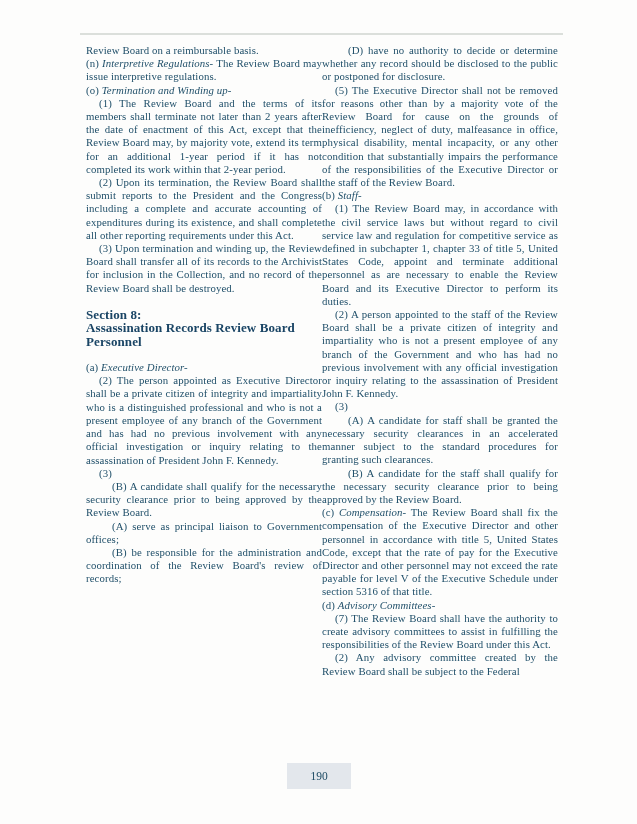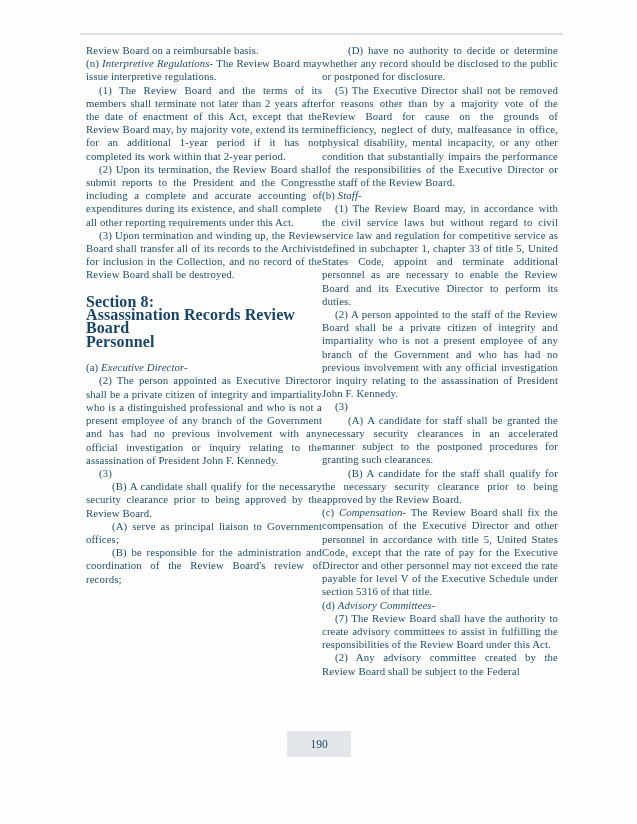--- a/index.html
+++ b/index.html
@@ -44,68 +44,69 @@
   }
   p.flush   { text-indent: 0; }
   p.indent1 { text-indent: 13px; }
   p.indent2 { text-indent: 26px; }
   p.heading {
     font-weight: bold;
     white-space: pre-line;
     text-align: left;
     margin: 13px 0 13px 0;
     color: #1a4565;
-    font-size: 16px;
+    font-size: 13px;
     line-height: 13.4px;
   }
   .it { font-style: italic; font-family: Liberation Serif, serif; }
   .folio {
     position: absolute;
     left: 287px;
-    top: 731px;
+    top: 763px;
     width: 64px;
     height: 26px;
     background: #e3e7ec;
     color: #1c4a63;
     font-size: 11.5px;
     display: flex;
     align-items: center;
     justify-content: center;
   }
 </style>
 </head>
 <body>
 
 <div class="page">
   <div class="top-rule"></div>
   <div class="columns">
     <div class="col">
         <p class="para flush"><span>Review Board on a reimbursable basis.</span></p>
         <p class="para flush"><span>(n) </span><span class="it">Interpretive Regulations-</span><span> The Review Board may issue interpretive regulations.</span></p>
+        <p class="para flush"><span>(o) </span><span class="it">Termination and Winding up-</span></p>
         <p class="para indent1"><span>(1) The Review Board and the terms of its members shall terminate not later than 2 years after the date of enactment of this Act, except that the Review Board may, by majority vote, extend its term for an additional 1-year period if it has not completed its work within that 2-year period.</span></p>
         <p class="para indent1"><span>(2) Upon its termination, the Review Board shall submit reports to the President and the Congress including a complete and accurate accounting of expenditures during its existence, and shall complete all other reporting requirements under this Act.</span></p>
         <p class="para indent1"><span>(3) Upon termination and winding up, the Review Board shall transfer all of its records to the Archivist for inclusion in the Collection, and no record of the Review Board shall be destroyed.</span></p>
         <p class="para heading"><span>Section 8:
 Assassination Records Review Board
 Personnel</span></p>
         <p class="para flush"><span>(a) </span><span class="it">Executive Director-</span></p>
         <p class="para indent1"><span>(2) The person appointed as Executive Director shall be a private citizen of integrity and impartiality who is a distinguished professional and who is not a present employee of any branch of the Government and has had no previous involvement with any official investigation or inquiry relating to the assassination of President John F. Kennedy.</span></p>
         <p class="para indent1"><span>(3)</span></p>
         <p class="para indent2"><span>(B) A candidate shall qualify for the necessary security clearance prior to being approved by the Review Board.</span></p>
         <p class="para indent2"><span>(A) serve as principal liaison to Government offices;</span></p>
         <p class="para indent2"><span>(B) be responsible for the administration and coordination of the Review Board's review of records;</span></p>
       </div>
     <div class="col">
         <p class="para indent2"><span>(D) have no authority to decide or determine whether any record should be disclosed to the public or postponed for disclosure.</span></p>
         <p class="para indent1"><span>(5) The Executive Director shall not be removed for reasons other than by a majority vote of the Review Board for cause on the grounds of inefficiency, neglect of duty, malfeasance in office, physical disability, mental incapacity, or any other condition that substantially impairs the performance of the responsibilities of the Executive Director or the staff of the Review Board.</span></p>
         <p class="para flush"><span>(b) </span><span class="it">Staff-</span></p>
         <p class="para indent1"><span>(1) The Review Board may, in accordance with the civil service laws but without regard to civil service law and regulation for competitive service as defined in subchapter 1, chapter 33 of title 5, United States Code, appoint and terminate additional personnel as are necessary to enable the Review Board and its Executive Director to perform its duties.</span></p>
         <p class="para indent1"><span>(2) A person appointed to the staff of the Review Board shall be a private citizen of integrity and impartiality who is not a present employee of any branch of the Government and who has had no previous involvement with any official investigation or inquiry relating to the assassination of President John F. Kennedy.</span></p>
         <p class="para indent1"><span>(3)</span></p>
-        <p class="para indent2"><span>(A) A candidate for staff shall be granted the necessary security clearances in an accelerated manner subject to the postponed procedures for granting such clearances.</span></p>
+        <p class="para indent2"><span>(A) A candidate for staff shall be granted the necessary security clearances in an accelerated manner subject to the standard procedures for granting such clearances.</span></p>
         <p class="para indent2"><span>(B) A candidate for the staff shall qualify for the necessary security clearance prior to being approved by the Review Board.</span></p>
         <p class="para flush"><span>(c) </span><span class="it">Compensation-</span><span> The Review Board shall fix the compensation of the Executive Director and other personnel in accordance with title 5, United States Code, except that the rate of pay for the Executive Director and other personnel may not exceed the rate payable for level V of the Executive Schedule under section 5316 of that title.</span></p>
         <p class="para flush"><span>(d) </span><span class="it">Advisory Committees-</span></p>
         <p class="para indent1"><span>(7) The Review Board shall have the authority to create advisory committees to assist in fulfilling the responsibilities of the Review Board under this Act.</span></p>
         <p class="para indent1"><span>(2) Any advisory committee created by the Review Board shall be subject to the Federal</span></p>
       </div>
   </div>
   <div class="folio">
     <span>190</span>
   </div>

